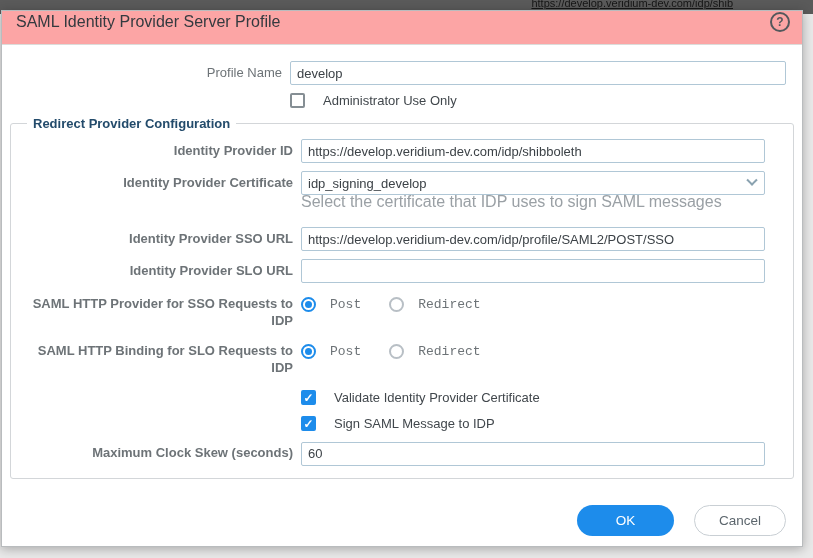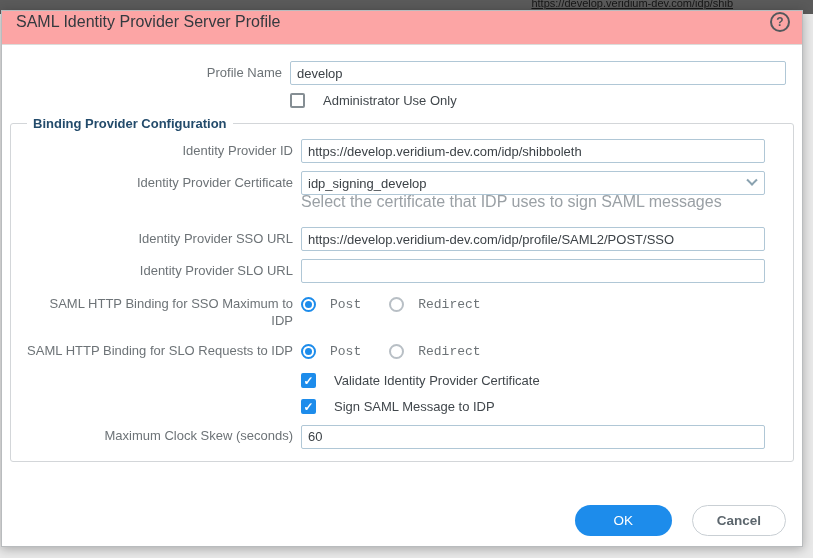--- a/index.html
+++ b/index.html
@@ -67,21 +67,21 @@
 
   
   fieldset {
     margin: 6px 8px 0; border: 1px solid #d3d6d9; border-radius: 3px;
     padding: 8px 12px 10px;
   }
   legend {
     font-size: 13px; font-weight: bold; color: #234b6b;
     padding: 0 6px; margin-left: 4px;
   }
-  fieldset .lbl { width: 278px; }
+  fieldset .lbl { width: 278px; font-weight: bold; }
 
   
   .select-box {
     width: 100%; height: 24px;
     border: 1px solid #b0c7d6; border-radius: 2px;
     display: flex; align-items: center;
     padding: 0 8px 0 6px; cursor: pointer; background: #fff;
   }
   .select-value { flex: 1; font-size: 13px; color: #3c4247; }
   .chev {
@@ -130,21 +130,21 @@
   .footer {
     position: absolute; right: 16px; bottom: 10px;
     display: flex; gap: 20px;
   }
   .btn {
     height: 31px; border-radius: 16px;
     font-family: "Liberation Sans", sans-serif; font-size: 13.5px;
     cursor: pointer;
   }
   .btn-ok { background: #1d8ceb; color: #fff; border: none; width: 97px; }
-  .btn-cancel { background: #fff; color: #5c666d; border: 1px solid #c9cfd4; padding: 0 24px; font-weight: bold; }
+  .btn-cancel { background: #fff; color: #5c666d; border: 1px solid #c9cfd4; padding: 0 24px; }
 </style>
 </head>
 <body>
 
 <div class="top-strip">
   <span class="bg-url">https://develop.veridium-dev.com/idp/shib</span>
 </div>
 
 <div class="dialog">
 
@@ -166,21 +166,21 @@
       <label class="lbl"></label>
       <div class="ctrl">
         <span class="checkbox">
           <span class="cb-box"></span>
           <span class="cb-label">Administrator Use Only</span>
         </span>
       </div>
     </div>
 
     <fieldset>
-      <legend>Binding Provider Configuration</legend>
+      <legend>Redirect Provider Configuration</legend>
 
       <div class="row">
         <label class="lbl">Identity Provider ID</label>
         <div class="ctrl">
           <input class="txt" type="text" value="https://develop.veridium-dev.com/idp/shibboleth" style="">
         </div>
       </div>
 
       <div class="row" style="margin-bottom:3px;">
         <label class="lbl">Identity Provider Certificate</label>
@@ -207,21 +207,21 @@
       </div>
 
       <div class="row" style="margin-bottom:13px;">
         <label class="lbl">Identity Provider SLO URL</label>
         <div class="ctrl">
           <input class="txt" type="text" value="" style="">
         </div>
       </div>
 
       <div class="row binding">
-        <label class="lbl preline">SAML HTTP Binding for SSO Maximum to
+        <label class="lbl preline">SAML HTTP Provider for SSO Requests to
 IDP</label>
         <div class="ctrl radio-wrap">
           <div class="radio-group">
             <span class="radio selected">
               <span class="radio-circle"></span>
               <span class="radio-label">Post</span>
             </span>
             <span class="radio">
               <span class="radio-circle"></span>
               <span class="radio-label">Redirect</span>

